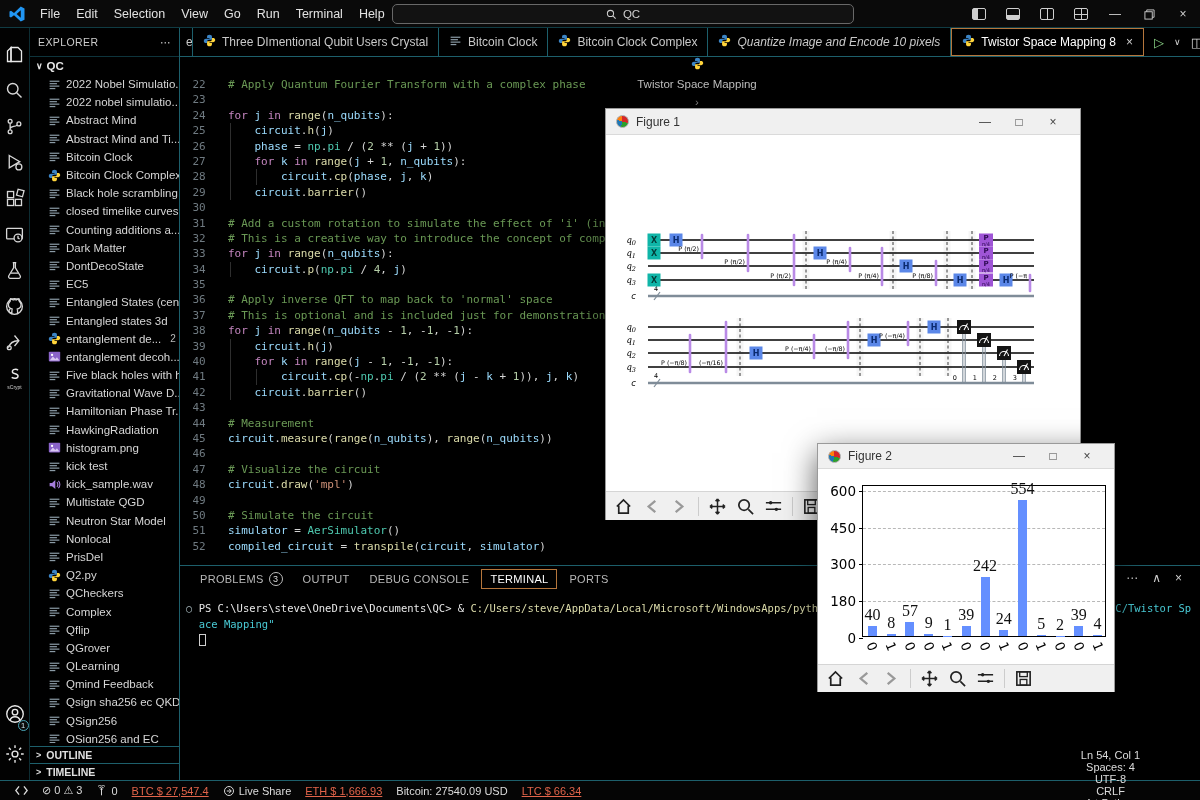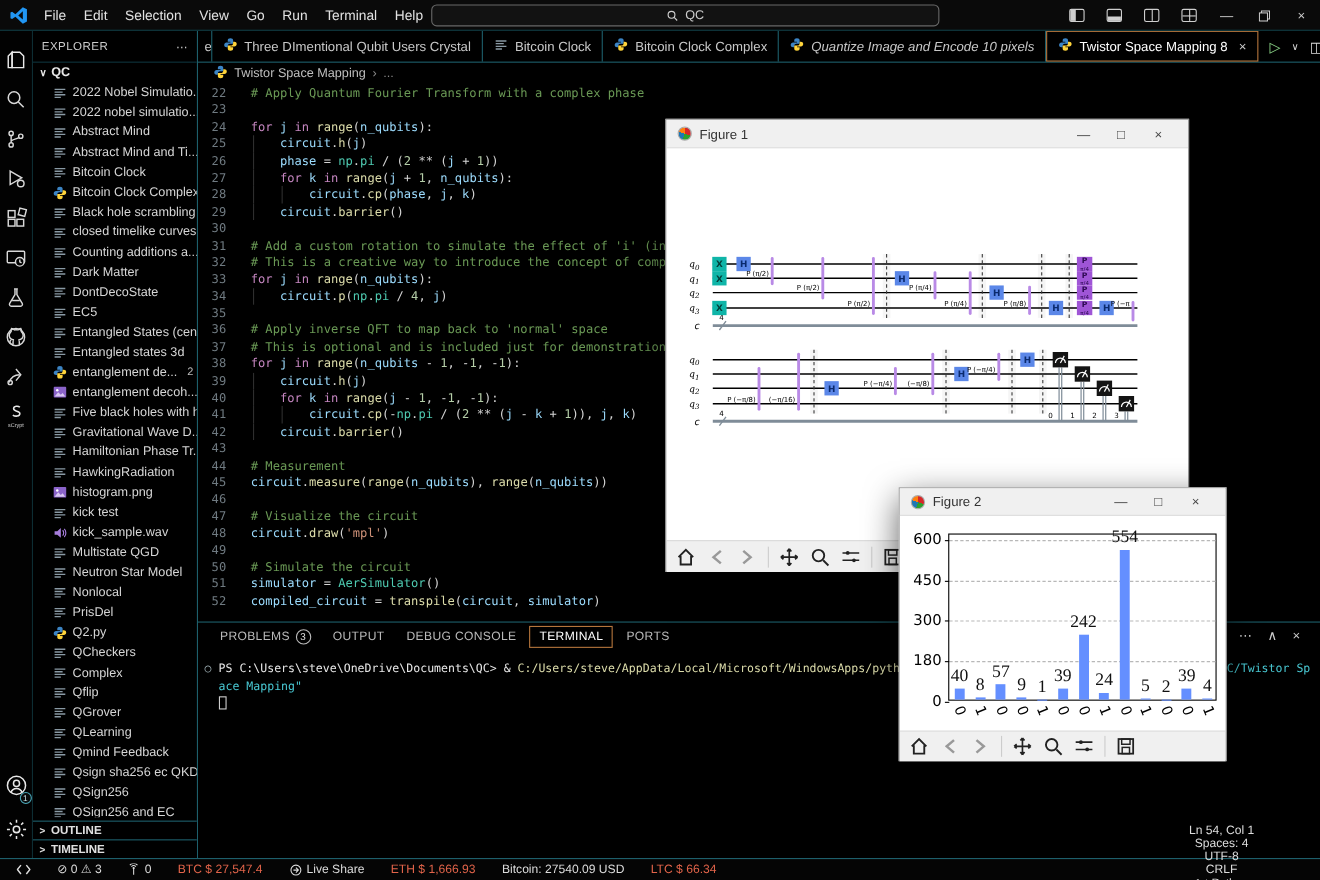--- a/index.html
+++ b/index.html
@@ -42,21 +42,21 @@
 
   
   .editor-region { position:absolute; left:180px; top:28px; width:1020px; height:537px; background:#000; z-index:1;}
   .tabbar { height:29px; display:flex; align-items:stretch; border-bottom:1px solid #1d5f6b; background:#000;}
   .tab { display:flex; align-items:center; gap:6px; padding:0 10px; font-size:12px; color:#c8c8c8; border-right:1px solid #1d5f6b; white-space:nowrap;}
   .tab.partial { max-width:34px; overflow:hidden; padding:0 6px;}
   .tab.italic .tab-label { font-style:italic;}
   .tab.active { border:1px solid #b5763c; color:#fff;}
   .tab .tclose { margin-left:4px; color:#cfcfcf; font-size:12px;}
   .tab-actions { margin-left:auto; display:flex; align-items:center; gap:10px; padding:0 10px; color:#d8d8d8; font-size:13px;}
-  .breadcrumb { height:20px; display:flex; align-items:center; gap:6px; padding-left:14px; font-size:11.5px; color:#bfbfbf;}
+  .breadcrumb { height:20px; display:flex; align-items:center; gap:6px; padding-left:14px; font-size:11.5px; color:#bfbfbf;flex-direction:column;}
   .code { position:relative; font-family:"DejaVu Sans Mono",monospace; font-size:11px; line-height:15.4px;}
   .code-line { display:flex; height:15.4px; position:relative;}
   .ln { width:38px; text-align:center; color:#6f7a81; flex:none; padding-right:0;}
   .ctext { padding-left:10px; white-space:pre; position:relative;}
   .guide { position:absolute; top:0; bottom:0; width:1px; background:#2e2e2e;}
   .cm{color:#6a9955;} .kw{color:#c586c0;} .fn{color:#dcdcaa;} .vr{color:#9cdcfe;}
   .nm{color:#b5cea8;} .st{color:#ce9178;} .op{color:#d4d4d4;} .pn{color:#d4d4d4;} .cl{color:#4ec9b0;} .tx{color:#d4d4d4;}
 
   
   .panel { position:absolute; left:180px; top:565px; width:1020px; height:215px; background:#000; border-top:1px solid #1d5f6b; z-index:1;}
@@ -65,21 +65,21 @@
   .ptab.active { color:#fff; border:1px solid #b5763c;}
   .badge-circle { width:14px; height:14px; border:1px solid #bdbdbd; border-radius:50%; font-size:9px; line-height:13px; text-align:center; color:#ddd;}
   .panel-actions { position:absolute; right:18px; top:5px; display:flex; gap:14px; color:#cfcfcf; font-size:12px;}
   .term { margin-top:8px; padding-left:6px; font-family:"DejaVu Sans Mono",monospace; font-size:10.5px; line-height:16px; white-space:pre;}
   .t-deco{color:#9fb0b5;} .t-tx{color:#e8e8e8;} .t-pa{color:#dcdcaa;} .t-ar{color:#49c9d4;}
   .t-cursor{display:inline-block;width:7px;height:12px;border:1px solid #cfcfcf;vertical-align:-2px;}
 
   
   .statusbar { position:absolute; left:0; top:780px; width:1200px; height:20px; background:#050505; border-top:1px solid #1d5f6b; display:flex; align-items:center; font-size:11px; color:#dcdcdc; z-index:30; padding:0 8px;}
   .sb-item { display:flex; align-items:center; gap:4px; padding:0 7px; white-space:nowrap;}
-  .sb-item.crypto { color:#e2644a;}
+  .sb-item.crypto { color:#e2644a;text-decoration:underline;}
   .sb-right { margin-left:auto; display:flex; align-items:center;flex-direction:column;}
 
   
   .figwin { position:absolute; background:#fff; border:1px solid #9a9a9a; box-shadow:0 10px 30px rgba(0,0,0,.65); color:#333;}
   .figwin .ftitle { height:26px; background:#f0f0f0; display:flex; align-items:center; gap:7px; padding:0 10px; font-size:12px; color:#333; border-bottom:1px solid #dadada;}
   .fig-controls { margin-left:auto; display:flex; gap:0;}
   .fig-btn { width:34px; text-align:center; color:#444; font-size:12px;}
   .mpl-logo { width:13px; height:13px; border-radius:50%; background:conic-gradient(#d62728 0 30%, #2ca02c 0 55%, #1f77b4 0 80%, #ff7f0e 0); border:1px solid #aaa;}
   .fcanvas { background:#fff; position:relative; overflow:hidden;}
   .ftoolbar { background:#f0f0f0; border-top:1px solid #d5d5d5; display:flex; align-items:center; gap:9px; padding:0 8px;}
@@ -930,21 +930,21 @@
       </div>
     <div class="panel-actions">
       <span>⋯</span>
       <span>∧</span>
       <span>×</span>
     </div>
     <div class="term"><div class="term-line"><span class="t-deco">○ </span><span class="t-tx">PS C:\Users\steve\OneDrive\Documents\QC&gt; </span><span class="t-tx">&amp; </span><span class="t-pa">C:/Users/steve/AppData/Local/Microsoft/WindowsApps/python3.10.exe</span><span class="t-tx"> </span><span class="t-ar">"c:/Users/steve/OneDrive/Documents/QC/Twistor Sp</span></div><div class="term-line"><span class="t-tx">  </span><span class="t-ar">ace Mapping"</span></div><div class="term-line"><span class="t-tx">  </span><span class="t-cursor"></span></div></div>
   </div>
 
   <div class="statusbar">
-    <div style="display:flex;align-items:center;gap:10px;">
+    <div style="display:flex;align-items:center;">
         <span class="sb-item">
           <span style="display: flex;">
             <svg width="13" height="11" viewBox="0 0 16 12">
               <path d="M5 1 1 6l4 5M11 1l4 5-4 5" fill="none" stroke="#ddd" stroke-width="1.6"></path>
             </svg>
           </span>
         </span>
         <span class="sb-item">
           <span>⊘ 0  ⚠ 3</span>
         </span>

